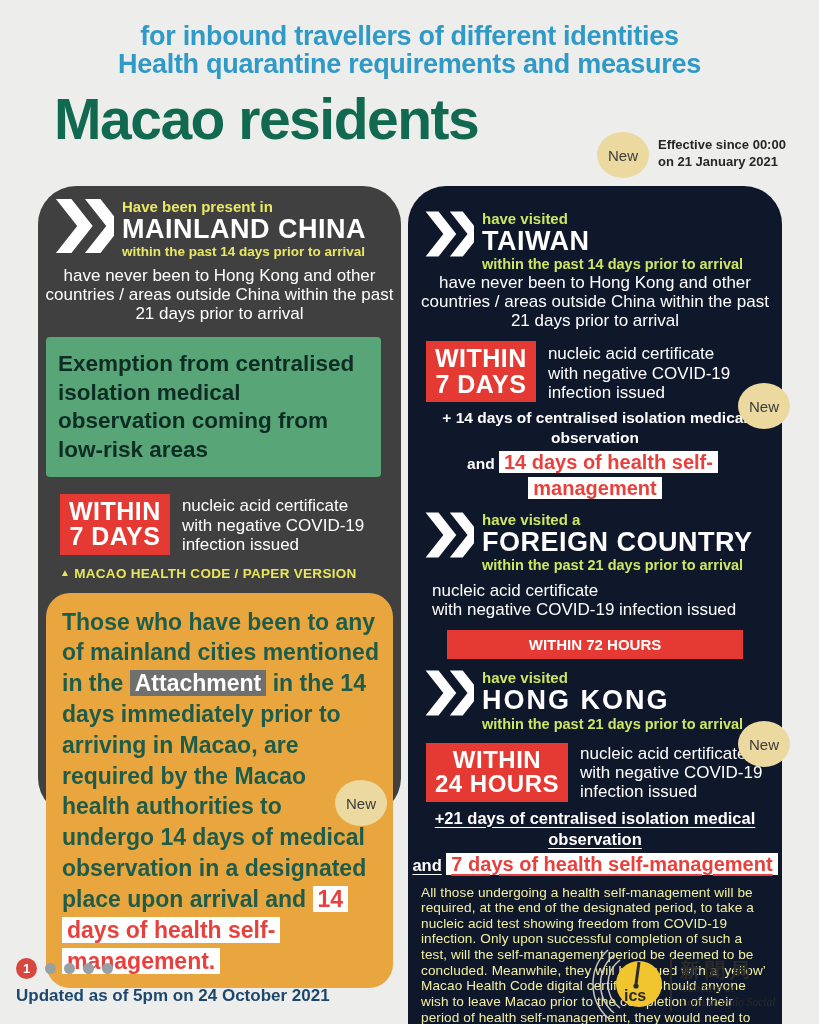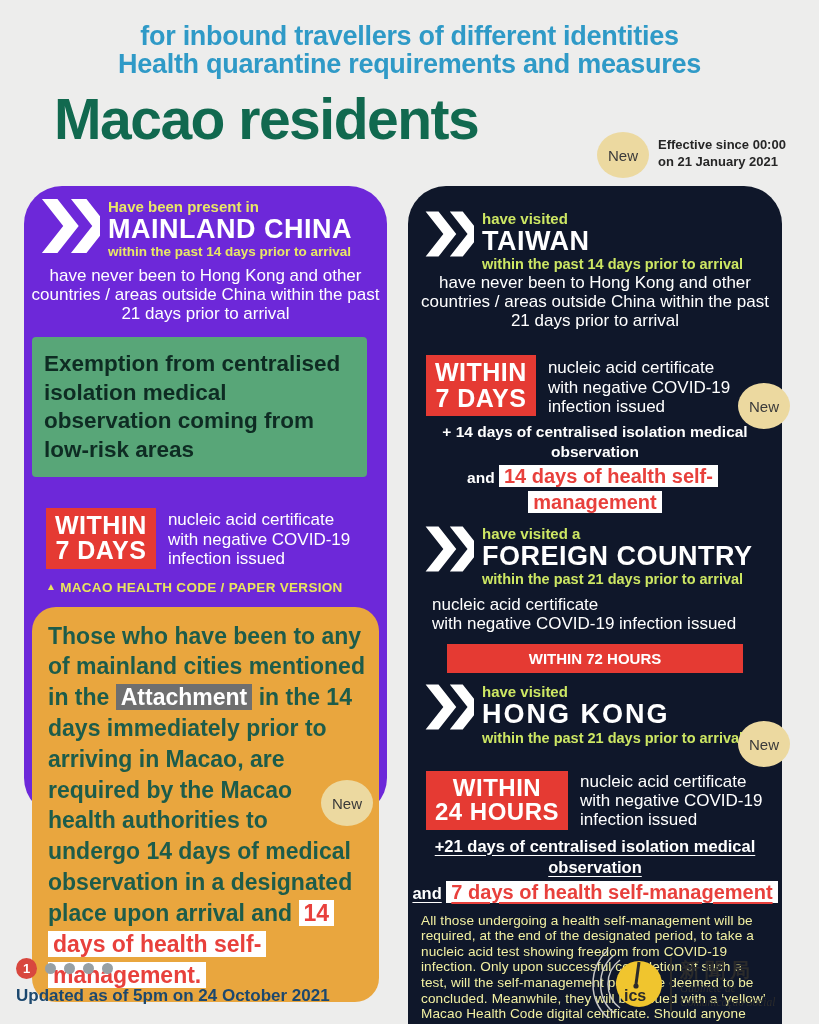--- a/index.html
+++ b/index.html
@@ -18,41 +18,41 @@
     font-size:57px; font-weight:bold; letter-spacing:-1.5px; }
   .new-badge { background:#ecd9a0; border-radius:50%; color:#3a3a3a;
     display:flex; align-items:center; justify-content:center;
     font-size:15px; font-weight:500; }
   .new-top { position:absolute; left:597px; top:132px; width:52px; height:46px; }
   .effective { position:absolute; left:658px; top:137px; color:#262626;
     font-size:13px; font-weight:bold; line-height:1.3; }
 
   
   .panel { position:absolute; border-radius:38px; }
-  .panel-left  { left:24px;  top:186px; width:363px; height:630px; background:#6d28d9; }
+  .panel-left  { left:38px;  top:186px; width:363px; height:630px; background:#404040; }
   .panel-right { left:408px; top:186px; width:374px; height:964px; background:#0f172a; padding-top:18px; }
 
   .sec-head { display:flex; align-items:flex-start; }
   .chev { flex:0 0 auto; }
   .head-text { margin-left:8px; }
   .intro-y  { color:#e9e765; font-size:15px; font-weight:bold; }
   .intro-g  { color:#cde763; font-size:15px; font-weight:bold; }
   .region   { color:#ffffff; font-size:27px; font-weight:bold; letter-spacing:0.5px; line-height:1.08; }
   .period-y { color:#e9e765; font-size:13.5px; font-weight:bold; }
   .period-g { color:#cde763; font-size:14.5px; font-weight:bold; }
 
   .cond { color:#ffffff; text-align:center; font-size:17px; font-weight:500; line-height:1.1; margin-top:8px; padding:0 6px; }
 
   .exemption-box { margin:14px 20px 0 8px; background:#58a678; border-radius:4px;
     padding:13px 10px 13px 12px; color:#0e2c23; font-size:22.5px; font-weight:600; line-height:1.27; }
 
   .within-row { display:flex; align-items:flex-end; margin-top:15px; }
   .red-chip { background:#e53a33; color:#fff; font-weight:bold; text-align:center;
     padding:5px 9px; font-size:25px; line-height:1.02; letter-spacing:0.5px; white-space:nowrap; }
-  .nuc { color:#fff; font-size:17px; line-height:1.14; margin-left:12px; margin-top:18px; font-weight:500; }
+  .nuc { color:#fff; font-size:17px; line-height:1.14; margin-left:12px; margin-top:4px; font-weight:500; }
 
   .mhc { margin:11px 0 0 22px; color:#e9e55e; font-size:13.5px; font-weight:bold; letter-spacing:0.3px; }
   .mhc .tri { font-size:10px; vertical-align:2px; margin-right:4px; }
 
   .orange-box { margin:12px 8px 0 8px; background:#e9a63e; border-radius:24px;
     padding:14px 14px 12px 16px; color:#1d5c4a; font-size:23px; font-weight:bold; line-height:1.34; }
   .att { background:#6f6f6f; color:#ffffff; padding:0 5px; }
   .hl  { background:#ffffff; color:#e8403c; padding:0 5px; -webkit-box-decoration-break:clone; box-decoration-break:clone; }
 
   .new-left { position:absolute; right:14px; bottom:-10px; width:52px; height:46px; }

